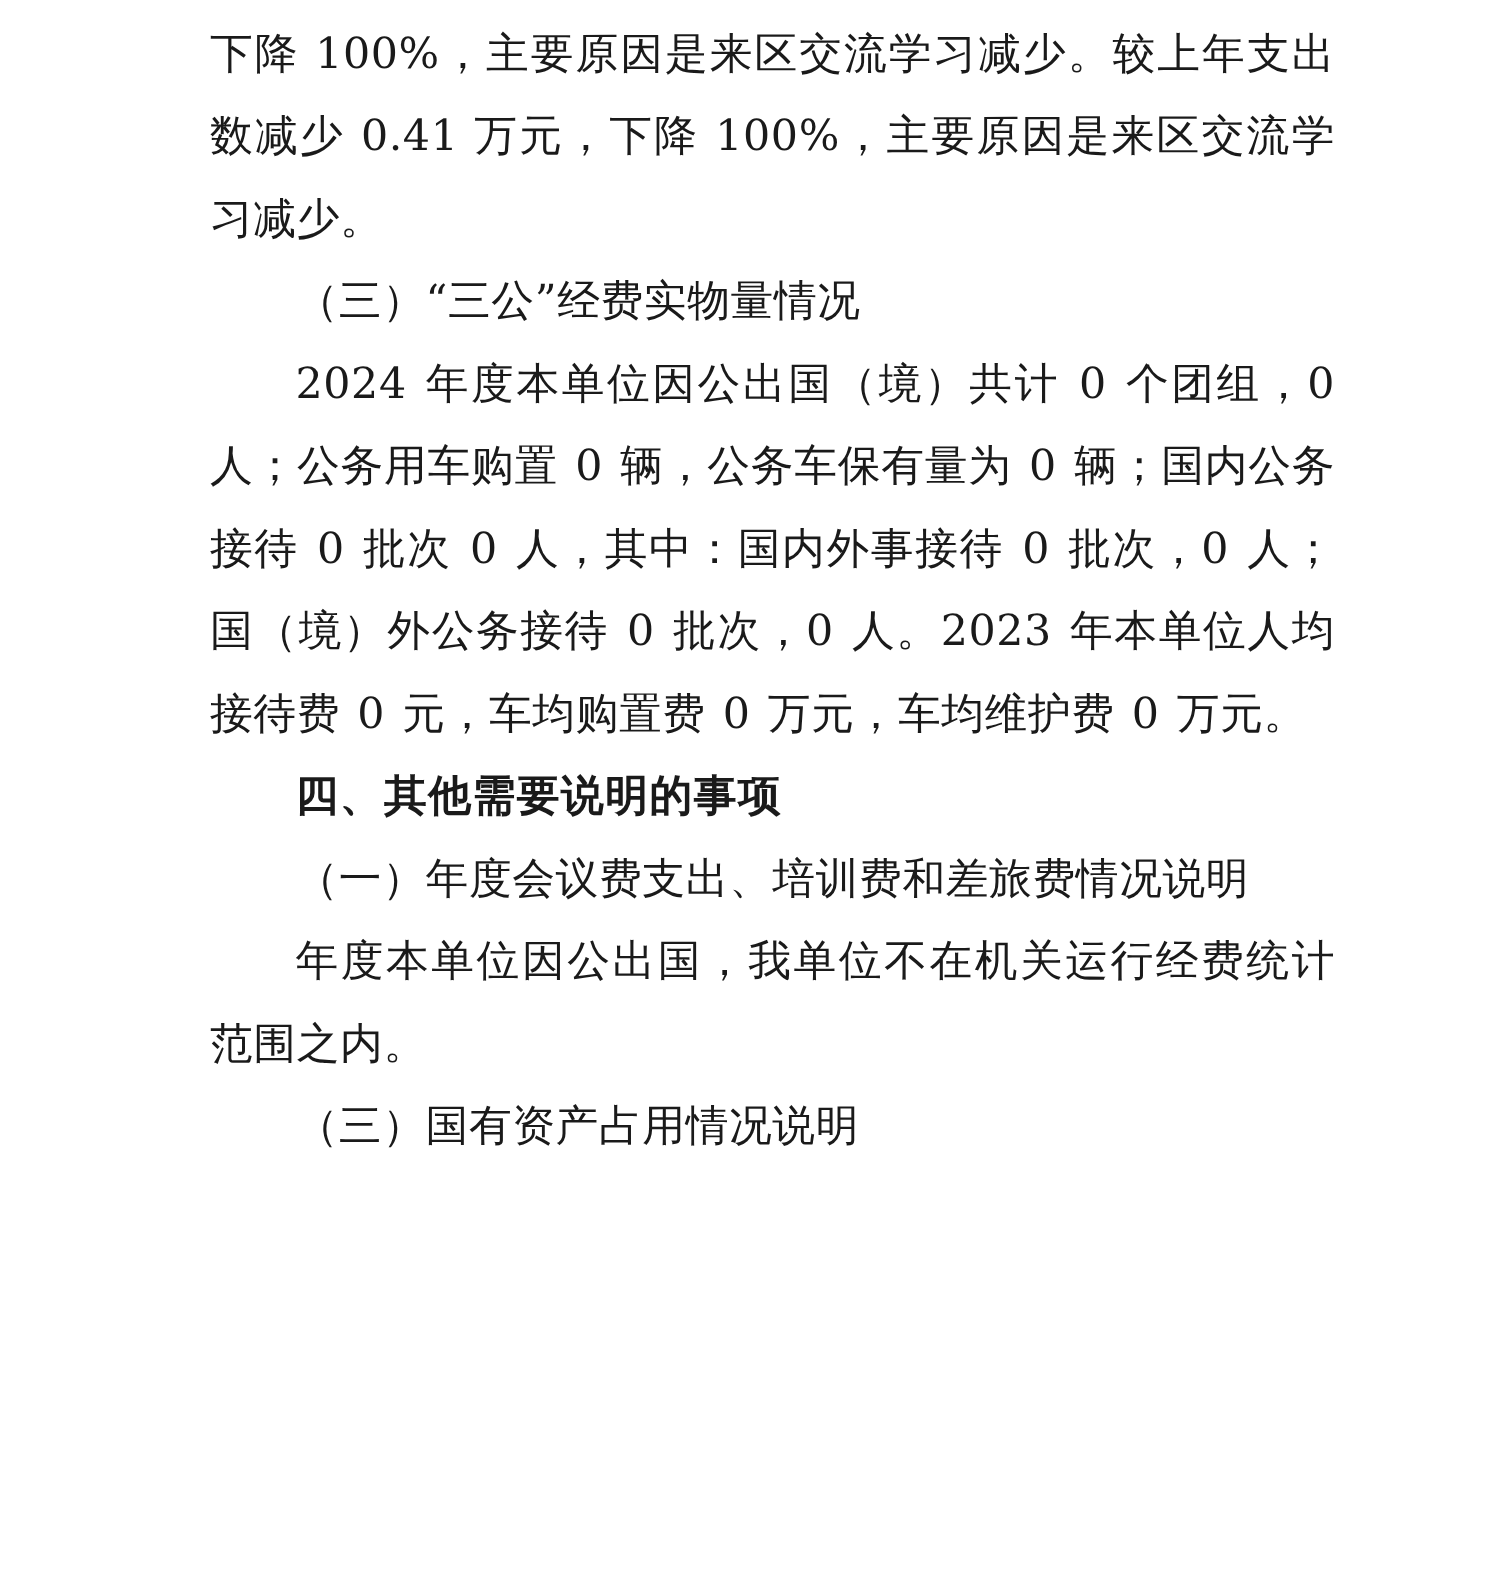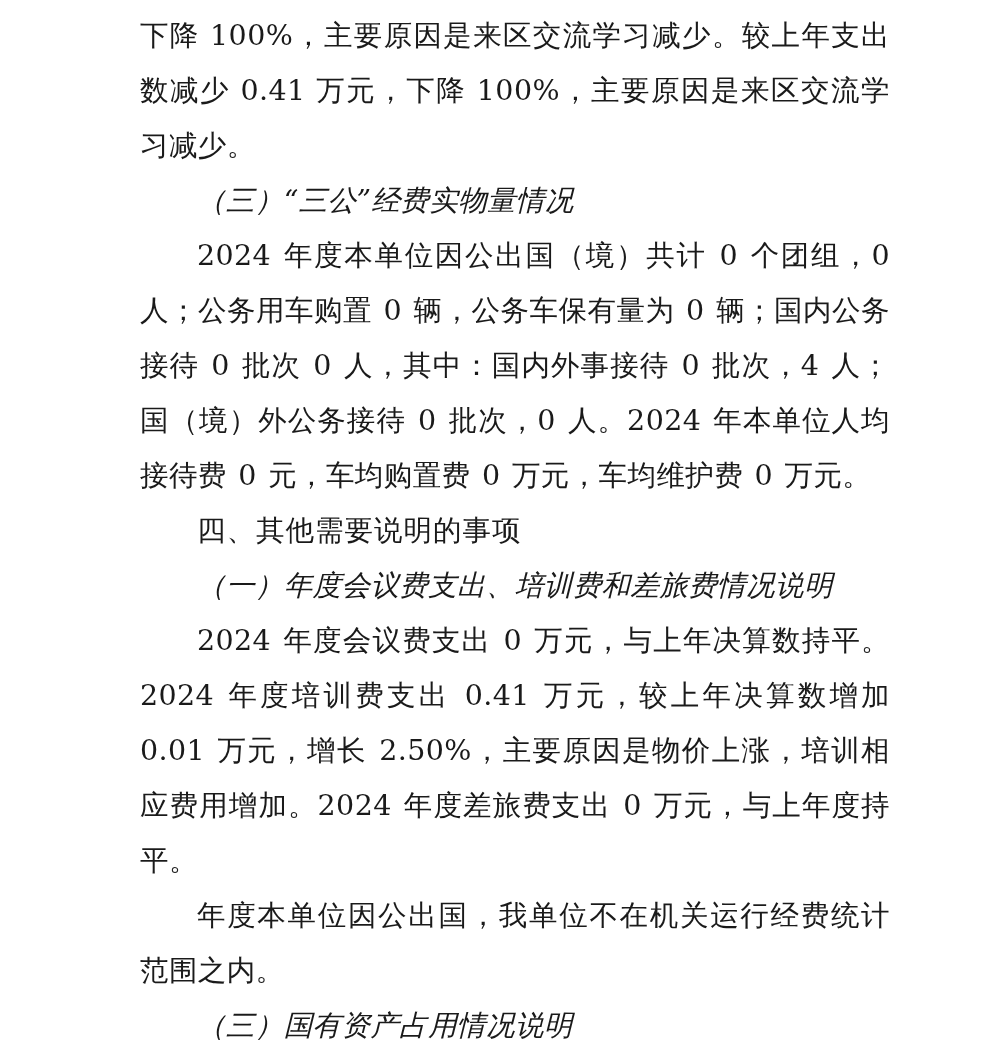--- a/index.html
+++ b/index.html
@@ -30,51 +30,49 @@
   }
   p {
     margin: 0;
     padding: 0;
   }
   .para {
     text-indent: 2em;
   }
   .heading {
     text-indent: 2em;
-    font-weight: normal;
+    font-weight: bold;
     letter-spacing: 1px;
   }
   .subhead {
     text-indent: 2em;
-    font-style: italic;
   }
   .cont {
     text-indent: 0;
   }
   .spread {
     word-spacing: 2px;
   }
 </style>
 </head>
 <body>
 
 <div class="page">
   <div class="doc-body">
 
     <p class="para cont">下降 100%，主要原因是来区交流学习减少。较上年支出数减少 0.41 万元，下降 100%，主要原因是来区交流学习减少。</p>
 
     <p class="subhead">（三）“三公”经费实物量情况</p>
 
-    <p class="para spread">2024 年度本单位因公出国（境）共计 0 个团组，0 人；公务用车购置 0 辆，公务车保有量为 0 辆；国内公务接待 0 批次 0 人，其中：国内外事接待 0 批次，4 人；国（境）外公务接待 0 批次，0 人。2024 年本单位人均接待费 0 元，车均购置费 0 万元，车均维护费 0 万元。</p>
+    <p class="para spread">2024 年度本单位因公出国（境）共计 0 个团组，0 人；公务用车购置 0 辆，公务车保有量为 0 辆；国内公务接待 0 批次 0 人，其中：国内外事接待 0 批次，0 人；国（境）外公务接待 0 批次，0 人。2023 年本单位人均接待费 0 元，车均购置费 0 万元，车均维护费 0 万元。</p>
 
     <p class="heading">四、其他需要说明的事项</p>
 
     <p class="subhead">（一）年度会议费支出、培训费和差旅费情况说明</p>
 
-    <p class="para spread">2024 年度会议费支出 0 万元，与上年决算数持平。2024 年度培训费支出 0.41 万元，较上年决算数增加 0.01 万元，增长 2.50%，主要原因是物价上涨，培训相应费用增加。2024 年度差旅费支出 0 万元，与上年度持平。</p>
 
 
     <p class="para spread">年度本单位因公出国，我单位不在机关运行经费统计范围之内。</p>
 
     <p class="subhead">（三）国有资产占用情况说明</p>
 
   </div>
 </div>
 
 </body></html>

